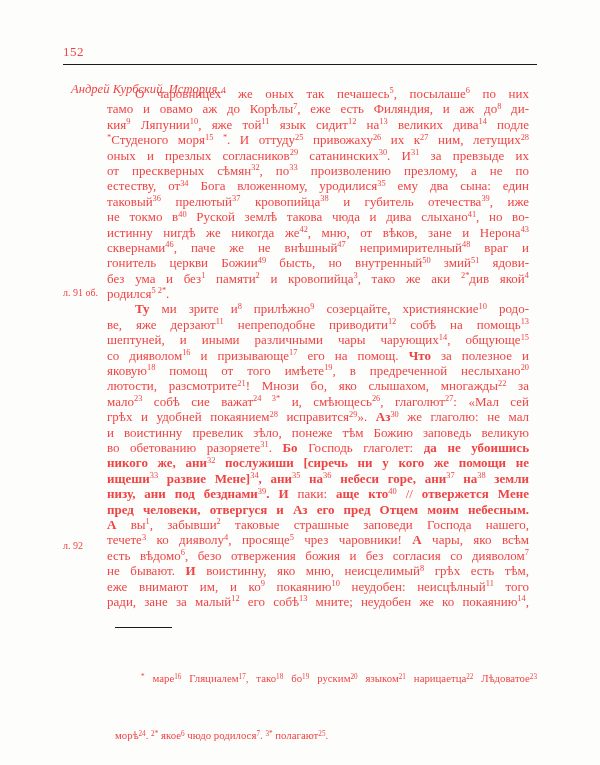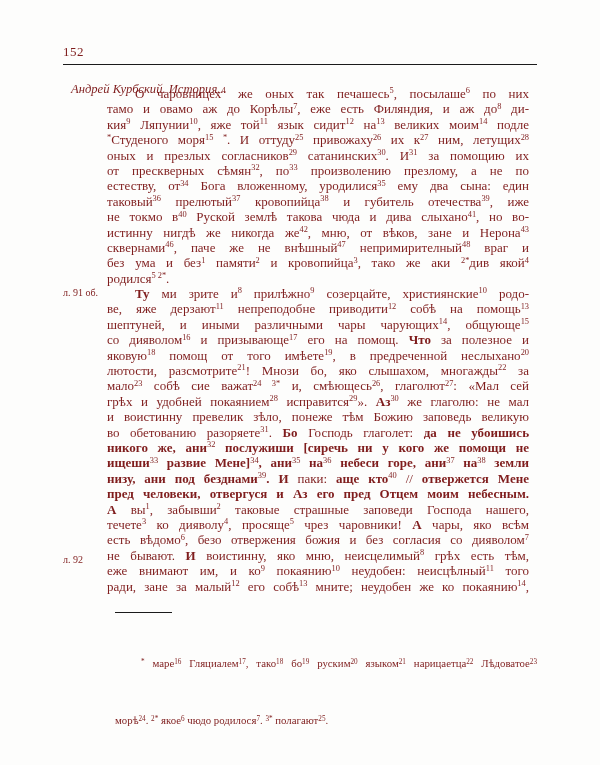--- a/index.html
+++ b/index.html
@@ -1,18 +1,18 @@
 <!DOCTYPE html>
 <html><head>
 <meta charset="utf-8">
 <style>
   html,body{margin:0;padding:0;}
   .page{
     width:600px;height:765px;box-sizing:border-box;
-    background:#fdfdfc;color:#7f1d1d;
+    background:#fdfdfc;color:#ef4444;
     padding:44px 63px 0 63px;position:relative;
     font-family:"Liberation Serif","DejaVu Serif",serif;
   }
   .hdr{position:relative;height:15px;font-size:13px;}
   .pagenum{position:absolute;left:0;top:0;letter-spacing:.5px;}
   .runtitle{position:absolute;left:8px;right:0;text-align:left;font-style:italic;font-size:12.6px;margin-top:38px;}
   .rule{border-top:1.6px solid #1b1b1b;margin-top:5px;}
   .content{position:relative;margin-top:21px;}
   .text-block{margin-left:44px;width:422px;font-size:13px;}
   .line{
@@ -37,34 +37,35 @@
 <div class="page">
   <div class="hdr">
     <span class="pagenum">152</span>
     <span class="runtitle">Андрей Курбский. История...</span>
   </div>
   <div class="rule"></div>
 
   <div class="content">
     <div>
         <div class="folio-note" style="top: 201.2px;">л. 91 об.</div>
-        <div class="folio-note" style="top: 468px; text-align: right;">л. 92</div>
+        <div class="folio-note" style="top: 454px; text-align: right;">л. 92</div>
       </div>
     <div class="text-block">
         <div class="line indent"><span>О чаровницех</span><span class="sup">4</span><span> же оных так печашесь</span><span class="sup">5</span><span>, посылаше</span><span class="sup">6</span><span> по них</span></div>
         <div class="line"><span>тамо и овамо аж до Корѣлы</span><span class="sup">7</span><span>, еже есть Филяндия, и аж до</span><span class="sup">8</span><span> ди-</span></div>
-        <div class="line"><span>кия</span><span class="sup">9</span><span> Ляпунии</span><span class="sup">10</span><span>, яже той</span><span class="sup">11</span><span> язык сидит</span><span class="sup">12</span><span> на</span><span class="sup">13</span><span> великих моим</span><span class="sup">14</span><span> подле</span></div>
+        <div class="line"><span>кия</span><span class="sup">9</span><span> Ляпунии</span><span class="sup">10</span><span>, яже той</span><span class="sup">11</span><span> язык сидит</span><span class="sup">12</span><span> на</span><span class="sup">13</span><span> великих дива</span><span class="sup">14</span><span> подле</span></div>
         <div class="line"><span class="sup">*</span><span>Студеного моря</span><span class="sup">15</span><span> </span><span class="sup">*</span><span>. И оттуду</span><span class="sup">25</span><span> привожаху</span><span class="sup">26</span><span> их к</span><span class="sup">27</span><span> ним, летущих</span><span class="sup">28</span></div>
-        <div class="line"><span>оных и презлых согласников</span><span class="sup">29</span><span> сатанинских</span><span class="sup">30</span><span>. И</span><span class="sup">31</span><span> за помощию их</span></div>
+        <div class="line"><span>оных и презлых согласников</span><span class="sup">29</span><span> сатанинских</span><span class="sup">30</span><span>. И</span><span class="sup">31</span><span> за превзыде их</span></div>
         <div class="line"><span>от прескверных сѣмян</span><span class="sup">32</span><span>, по</span><span class="sup">33</span><span> произволению презлому, а не по</span></div>
         <div class="line"><span>естеству, от</span><span class="sup">34</span><span> Бога вложенному, уродилися</span><span class="sup">35</span><span> ему два сына: един</span></div>
         <div class="line"><span>таковый</span><span class="sup">36</span><span> прелютый</span><span class="sup">37</span><span> кровопийца</span><span class="sup">38</span><span> и губитель отечества</span><span class="sup">39</span><span>, иже</span></div>
         <div class="line"><span>не токмо в</span><span class="sup">40</span><span> Руской землѣ такова чюда и дива слыхано</span><span class="sup">41</span><span>, но во-</span></div>
         <div class="line"><span>истинну нигдѣ же никогда же</span><span class="sup">42</span><span>, мню, от вѣков, зане и Нерона</span><span class="sup">43</span></div>
         <div class="line"><span>сквернами</span><span class="sup">46</span><span>, паче же не внѣшный</span><span class="sup">47</span><span> непримирителный</span><span class="sup">48</span><span> враг и</span></div>
+        <div class="line"><span>гонитель церкви Божии</span><span class="sup">49</span><span> бысть, но внутренный</span><span class="sup">50</span><span> змий</span><span class="sup">51</span><span> ядови-</span></div>
         <div class="line"><span>без ума и без</span><span class="sup">1</span><span> памяти</span><span class="sup">2</span><span> и кровопийца</span><span class="sup">3</span><span>, тако же аки </span><span class="sup">2*</span><span>див якой</span><span class="sup">4</span></div>
         <div class="line last"><span>родился</span><span class="sup">5 2*</span><span>.</span></div>
         <div class="line indent"><span class="bold">Ту</span><span> ми зрите и</span><span class="sup">8</span><span> прилѣжно</span><span class="sup">9</span><span> созерцайте, християнские</span><span class="sup">10</span><span> родо-</span></div>
         <div class="line"><span>ве, яже дерзают</span><span class="sup">11</span><span> непреподобне приводити</span><span class="sup">12</span><span> собѣ на помощь</span><span class="sup">13</span></div>
         <div class="line"><span>шептуней, и иными различными чары чарующих</span><span class="sup">14</span><span>, общующе</span><span class="sup">15</span></div>
         <div class="line"><span>со дияволом</span><span class="sup">16</span><span> и призывающе</span><span class="sup">17</span><span> его на помощ. </span><span class="bold">Что</span><span> за полезное и</span></div>
         <div class="line"><span>яковую</span><span class="sup">18</span><span> помощ от того имѣете</span><span class="sup">19</span><span>, в предреченной неслыхано</span><span class="sup">20</span></div>
         <div class="line"><span>лютости, разсмотрите</span><span class="sup">21</span><span>! Мнози бо, яко слышахом, многажды</span><span class="sup">22</span><span> за</span></div>
         <div class="line"><span>мало</span><span class="sup">23</span><span> собѣ сие важат</span><span class="sup">24 3*</span><span> и, смѣющесь</span><span class="sup">26</span><span>, глаголют</span><span class="sup">27</span><span>: «Мал сей</span></div>
         <div class="line"><span>грѣх и удобней покаянием</span><span class="sup">28</span><span> исправится</span><span class="sup">29</span><span>». </span><span class="bold">Аз</span><span class="sup">30</span><span> же глаголю: не мал</span></div>

